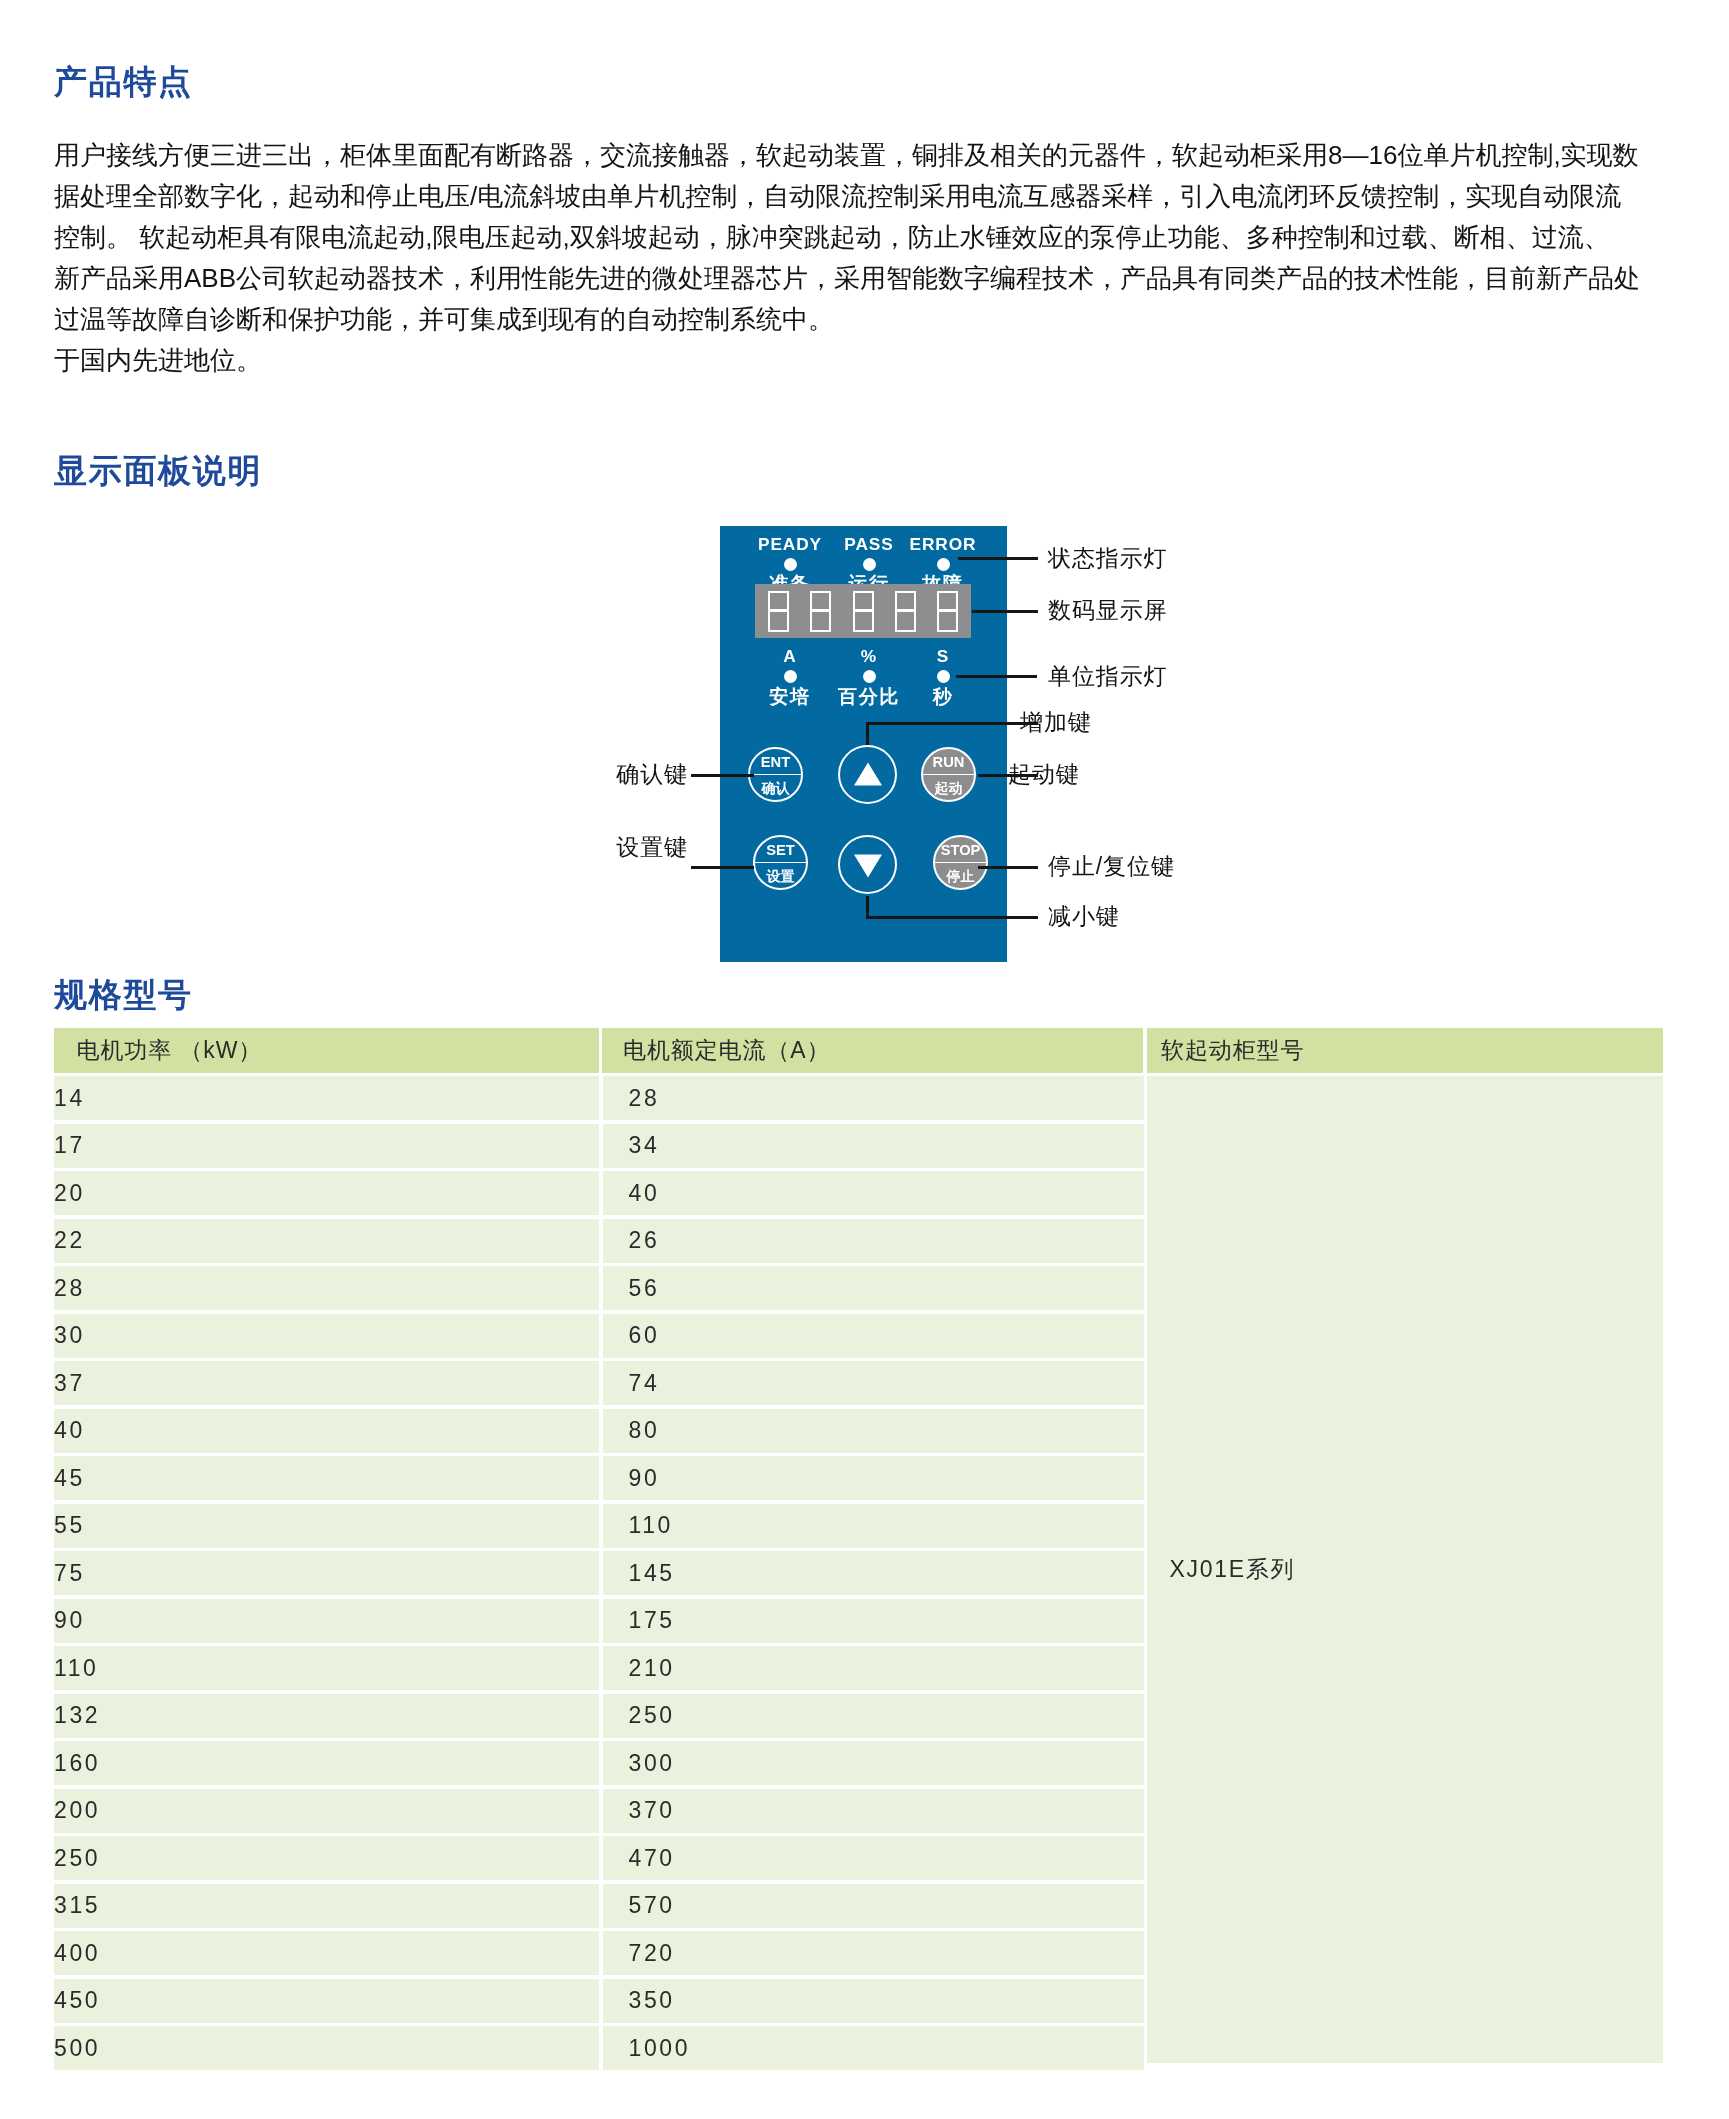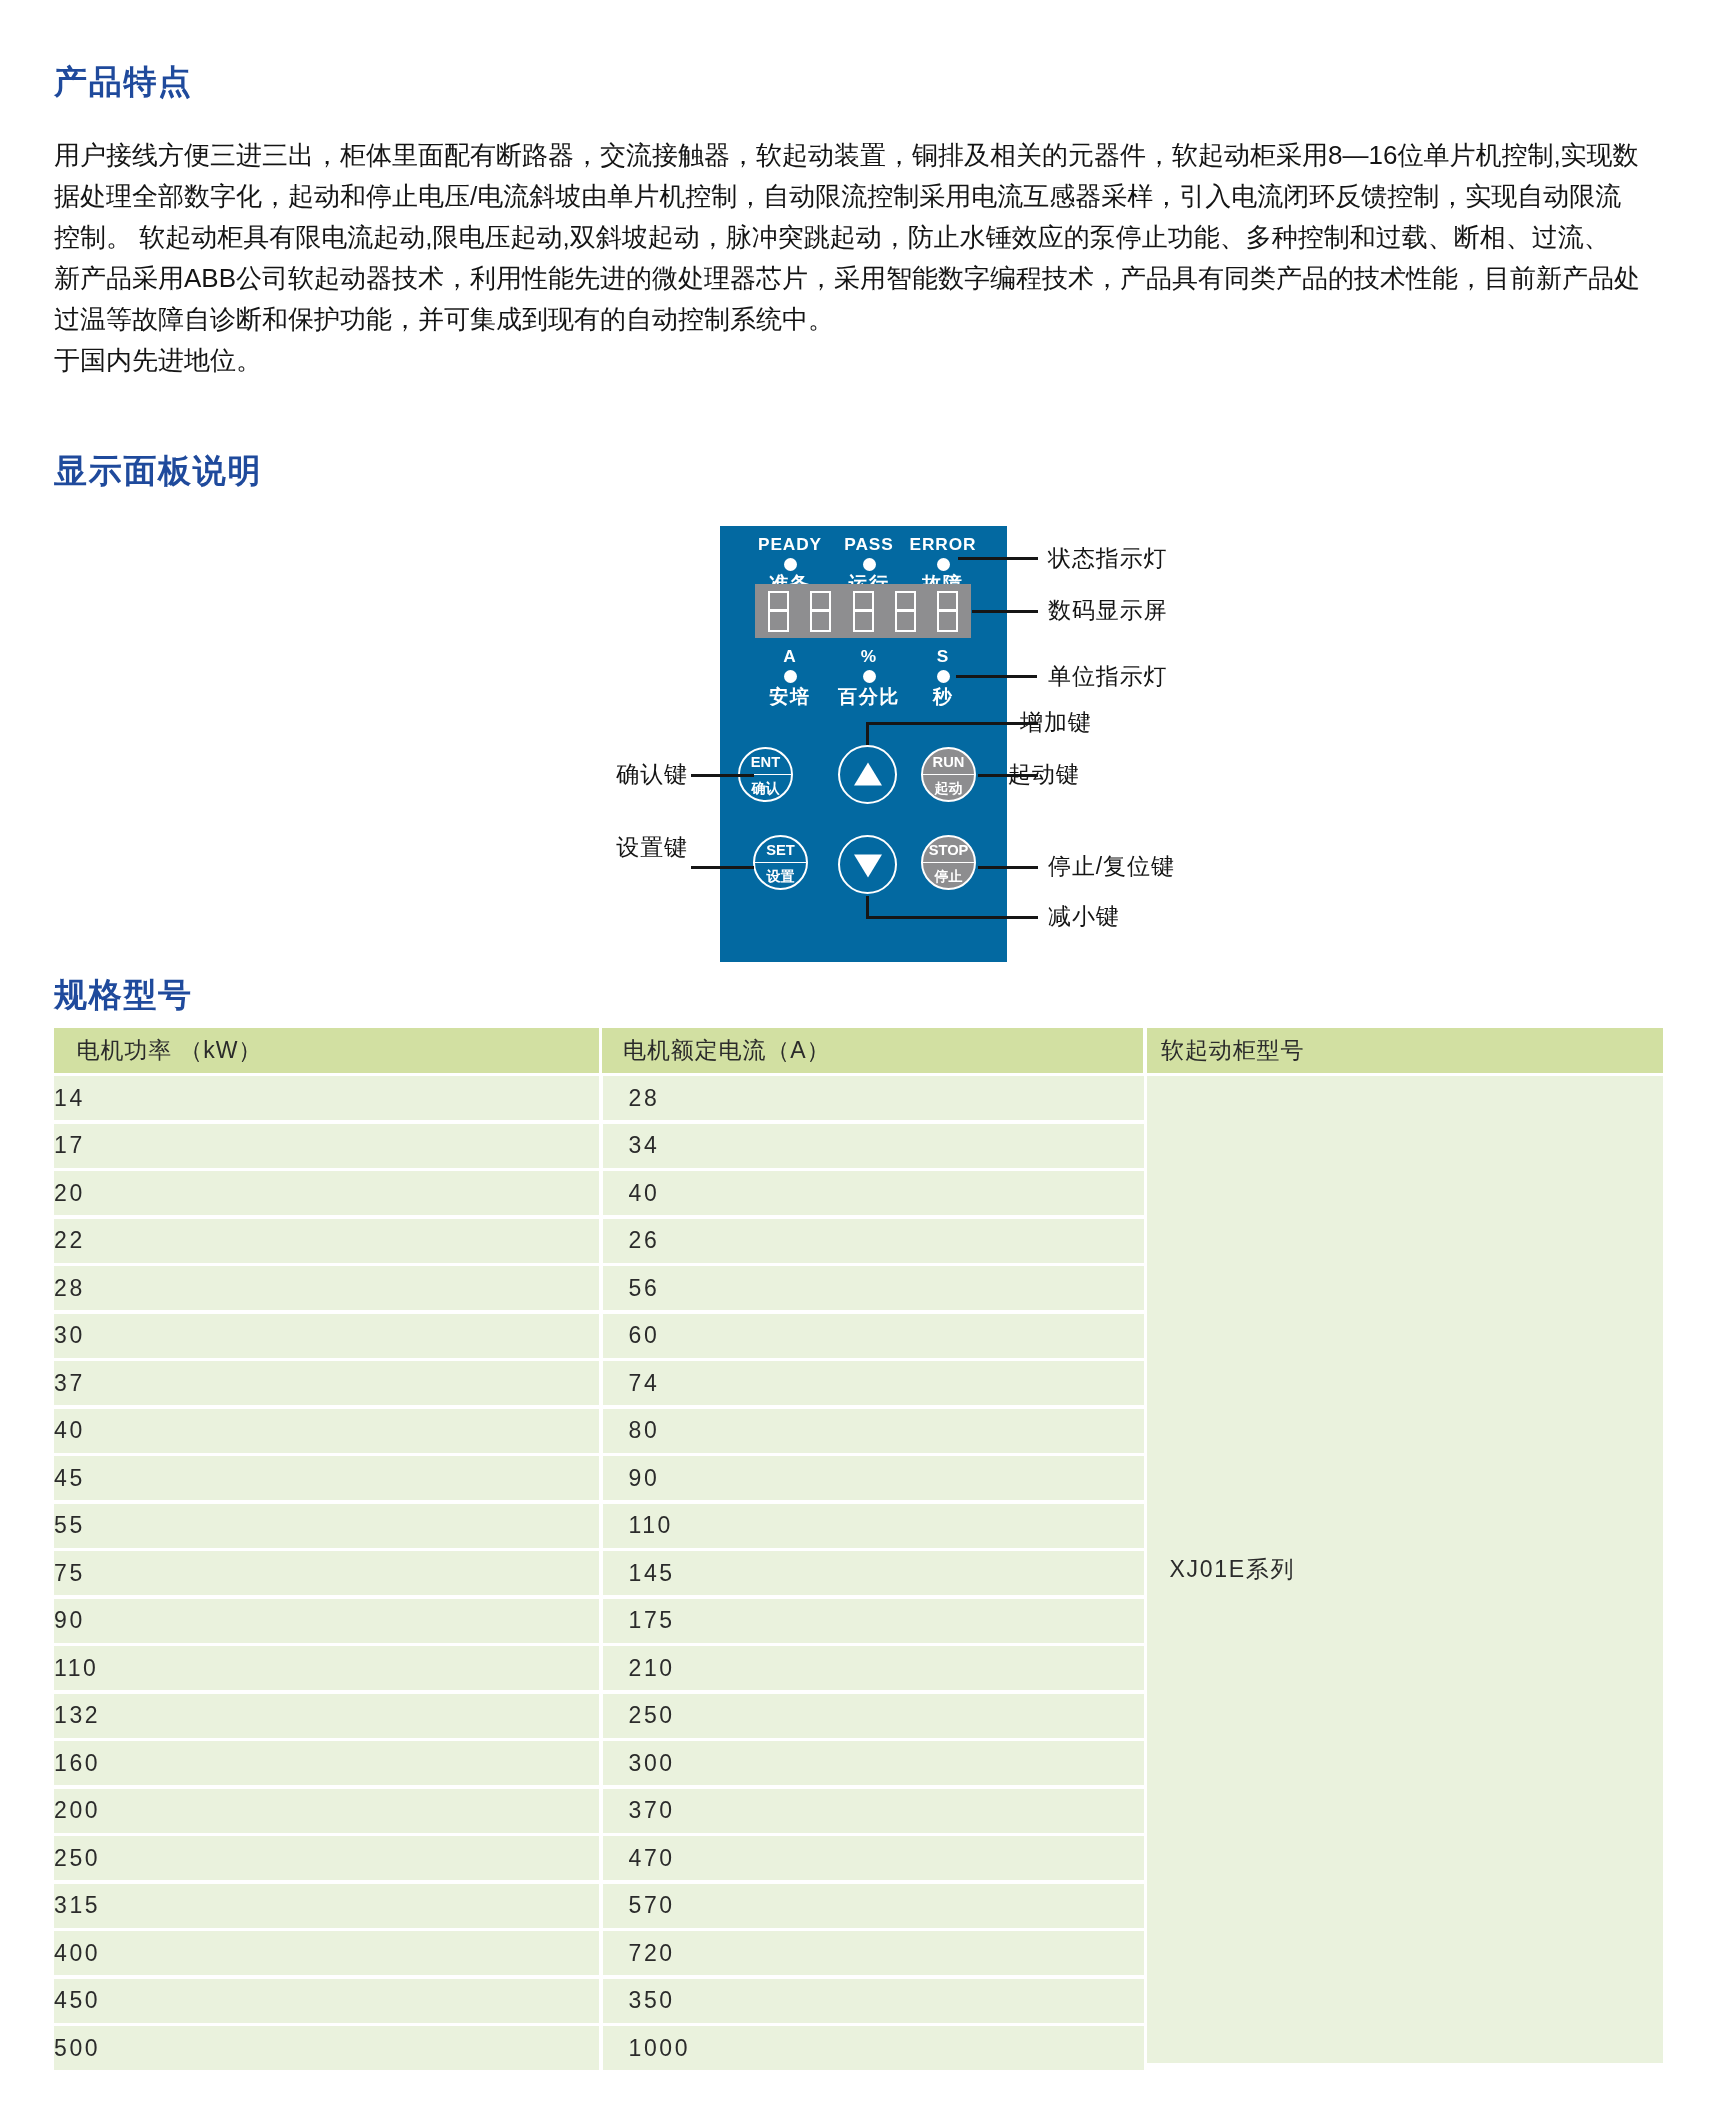--- a/index.html
+++ b/index.html
@@ -139,39 +139,39 @@
     <div class="led-en">%</div>
     <div class="led-dot"></div>
     <div class="led-cn">百分比</div>
   </div>
   <div class="led-col" style="left:171px;top:121px;">
     <div class="led-en">S</div>
     <div class="led-dot"></div>
     <div class="led-cn">秒</div>
   </div>
 
-  <div class="pbtn" style="left:18px;top:221px;">
+  <div class="pbtn" style="left:28px;top:221px;">
     <div class="half-top">ENT</div>
     <div class="half-bottom">确认</div>
   </div>
   <div class="pbtn-arrow" style="left:118px;top:219px;">
     <div class="tri-up"></div>
   </div>
   <div class="pbtn gray" style="left:201px;top:221px;">
     <div class="half-top">RUN</div>
     <div class="half-bottom">起动</div>
   </div>
   <div class="pbtn" style="left:33px;top:309px;">
     <div class="half-top">SET</div>
     <div class="half-bottom">设置</div>
   </div>
   <div class="pbtn-arrow" style="left:118px;top:309px;">
     <div class="tri-down"></div>
   </div>
-  <div class="pbtn gray" style="left:201px;top:309px;">
+  <div class="pbtn gray" style="left:213px;top:309px;">
     <div class="half-top">STOP</div>
     <div class="half-bottom">停止</div>
   </div>
 </div>
 
 <div class="line" style="left:958px;top:557px;width:80px;"></div>
 <div class="line" style="left:972px;top:610px;width:66px;"></div>
 <div class="line" style="left:956px;top:675px;width:81px;"></div>
 <div class="vline" style="left:866px;top:722px;height:22.5px;"></div>
 <div class="line" style="left:866px;top:722px;width:172px;"></div>

